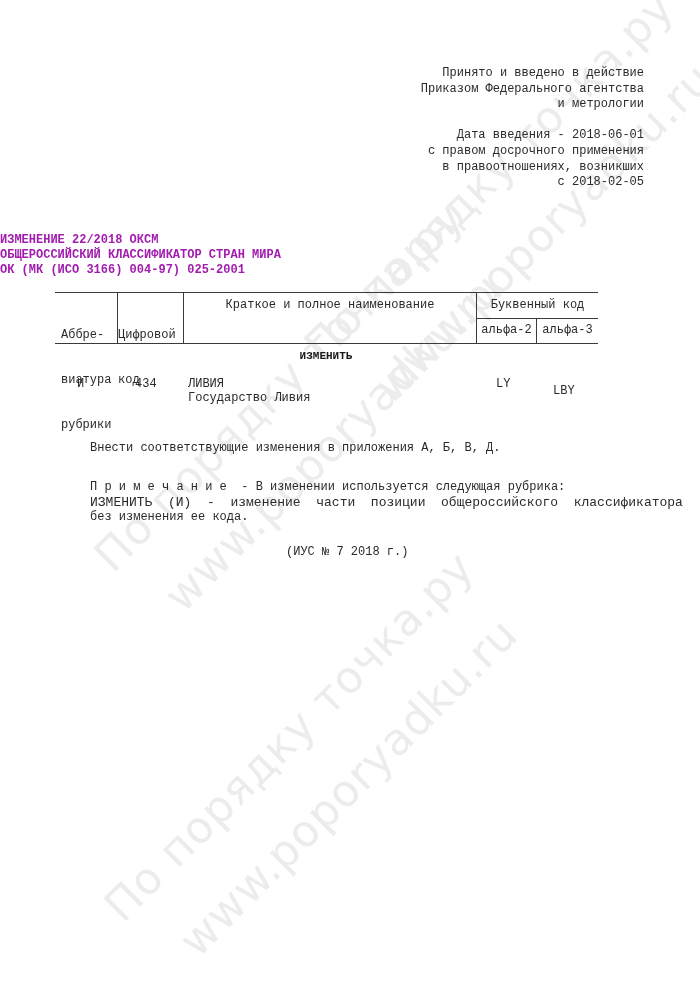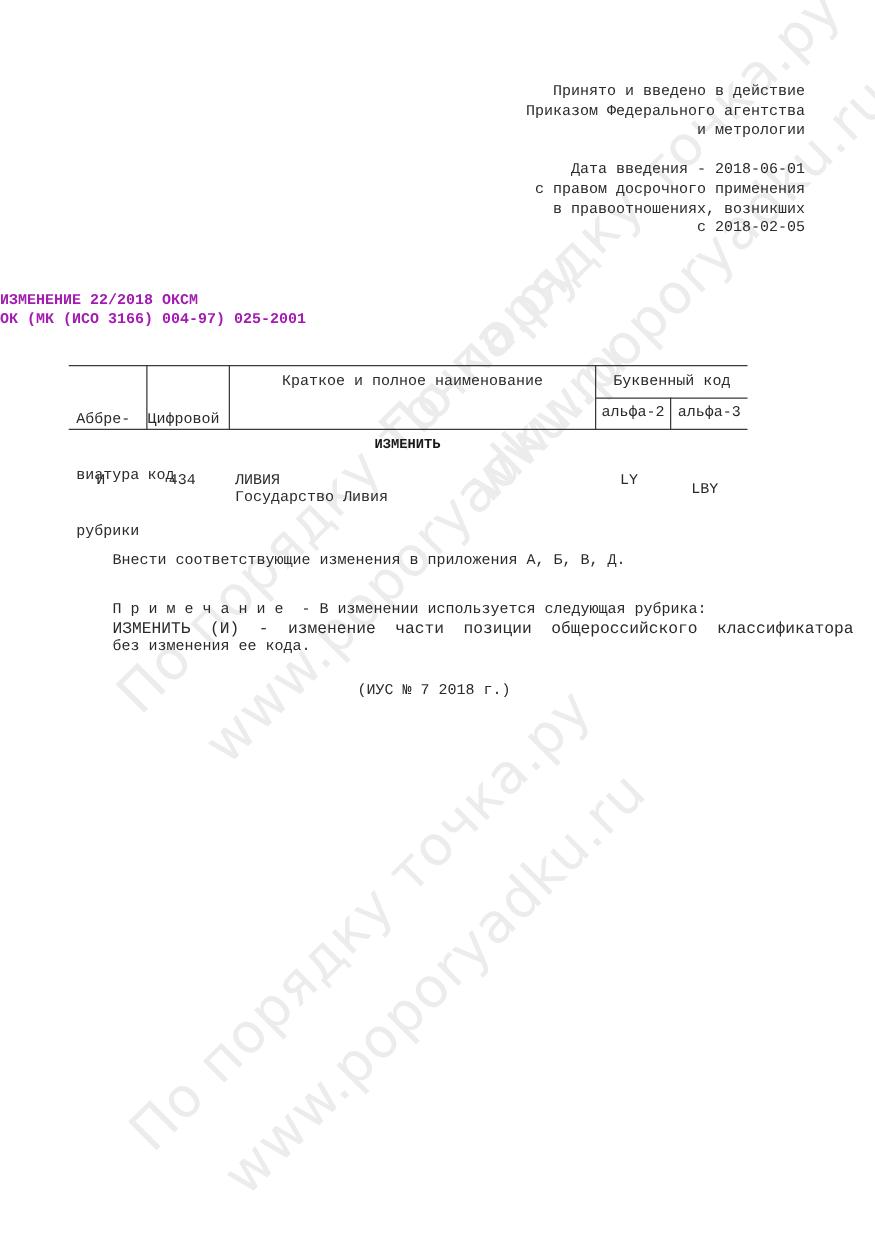--- a/index.html
+++ b/index.html
@@ -92,20 +92,21 @@
       <div>и метрологии</div>
       <div class="gap"></div>
       <div>Дата введения - 2018-06-01</div>
       <div>с правом досрочного применения</div>
       <div>в правоотношениях, возникших</div>
       <div>с 2018-02-05</div>
     </div>
 
     <div class="title-block">
       <div>ИЗМЕНЕНИЕ 22/2018 ОКСМ</div>
+      <div>ОБЩЕРОССИЙСКИЙ КЛАССИФИКАТОР СТРАН МИРА</div>
       <div>ОК (МК (ИСО 3166) 004-97) 025-2001</div>
     </div>
 
     <div>
       <div class="tbl-line" style="left:55px; top:292px; width:543px; height:1px;"></div>
       <div class="tbl-line" style="left:55px; top:343px; width:543px; height:1px;"></div>
       <div class="tbl-line" style="left:476px; top:318px; width:122px; height:1px;"></div>
       <div class="tbl-line" style="left:117px; top:292px; width:1px; height:52px;"></div>
       <div class="tbl-line" style="left:183px; top:292px; width:1px; height:52px;"></div>
       <div class="tbl-line" style="left:476px; top:292px; width:1px; height:52px;"></div>

